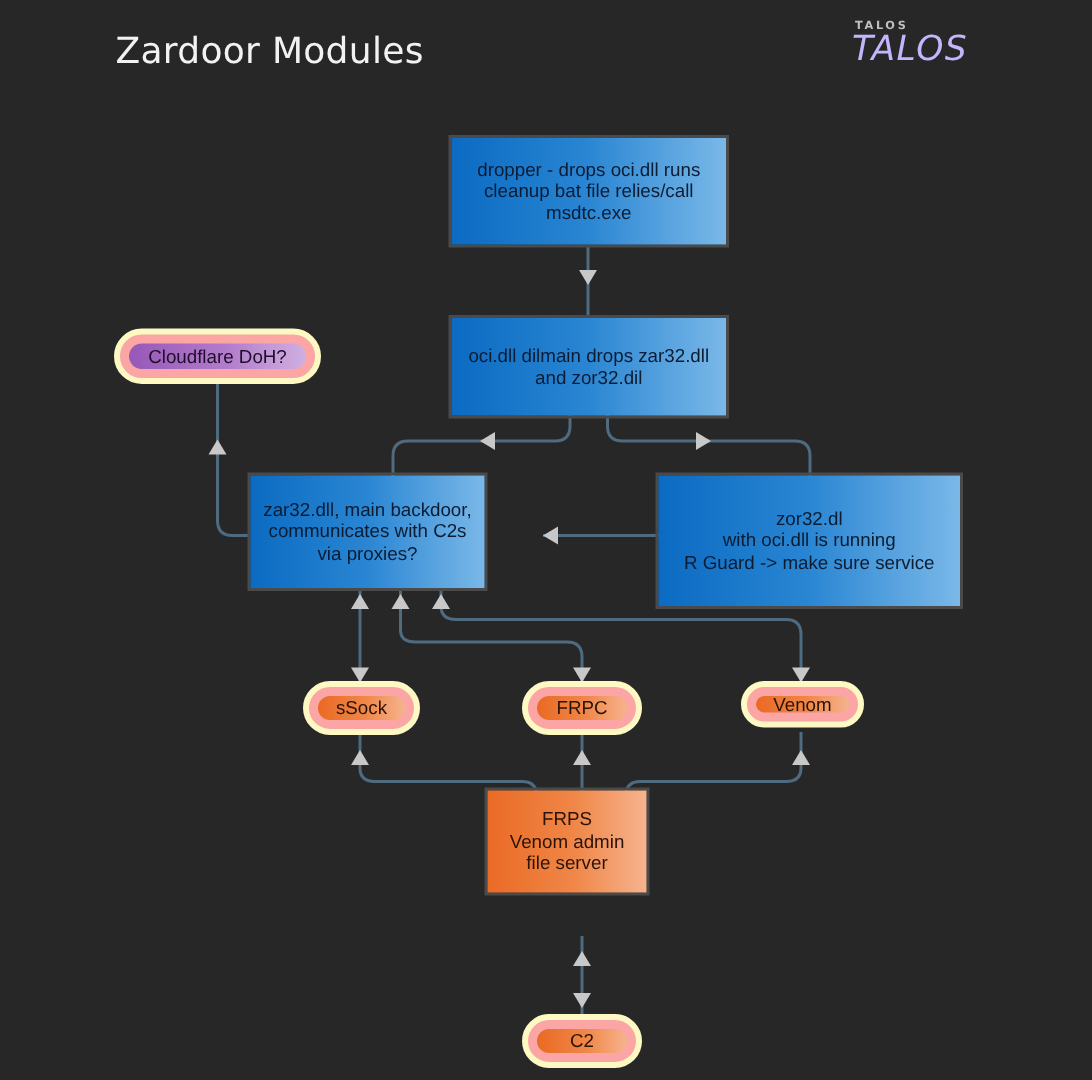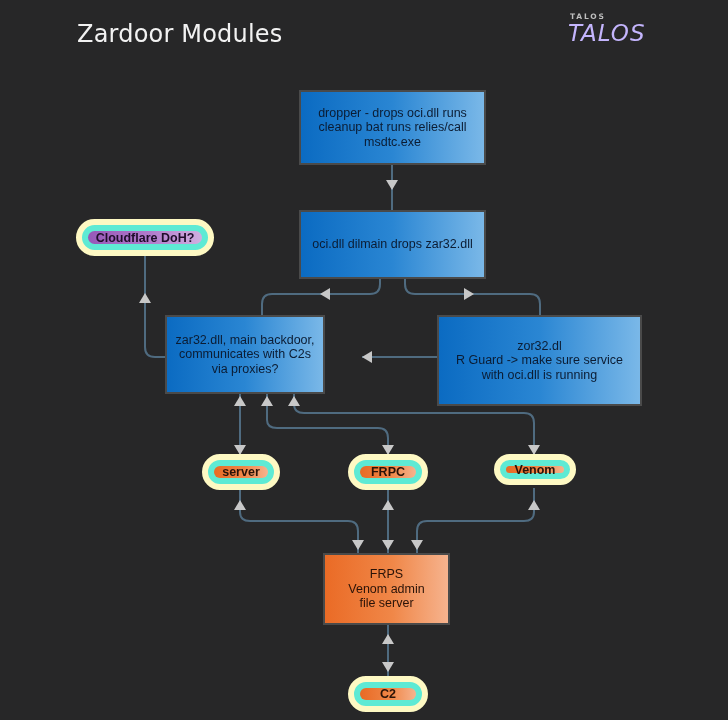--- a/index.html
+++ b/index.html
@@ -19,22 +19,22 @@
     position: absolute; box-sizing: border-box; background: #000;
     border: 2px solid #4a4a4a; padding: 0;
   }
   .box .inner {
     width: 100%; height: 100%; box-sizing: border-box; display: flex; align-items: center; justify-content: center;
     text-align: center; font-size: 12.5px; line-height: 14.5px; color: #0b1c33;
   }
   .blue .inner { background: linear-gradient(90deg, #0b6bc2 0%, #2a86d3 50%, #7ab8e8 100%); }
   .orange .inner { background: linear-gradient(90deg, #ea6b26 0%, #f08748 55%, #f6b38e 100%); color: #2a1308; }
   .pill {
-    position: absolute; box-sizing: border-box; background: #5eead4; border: 6px solid #fef9c3;
-    border-radius: 30px; padding: 6px; font-weight: bold;
+    position: absolute; box-sizing: border-box; background: #fca5a5; border: 4px solid #fef9c3;
+    border-radius: 30px; padding: 6px;
   }
   .pill .inner {
     width: 100%; height: 100%; border-radius: 20px; display: flex; align-items: center; justify-content: center;
     font-size: 12.5px; color: #2a1308;
   }
   .pill.orange .inner { background: linear-gradient(90deg, #e96a24 0%, #f08748 55%, #f6b38e 100%); }
   .pill.purple .inner { background: linear-gradient(90deg, #9758b8 0%, #b27ccc 55%, #d0afe0 100%); color: #1f0d2a; }
 </style>
 </head>
 <body>
@@ -80,30 +80,31 @@
     <polygon points="411,540 423,540 417,550"></polygon>
     <polygon points="388,634 382,644 394,644"></polygon>
     <polygon points="382,662 394,662 388,672"></polygon>
   </g>
 </svg>
 
 <div class="box blue" style="left:299px;top:90px;width:187px;height:75px;">
   <div class="inner">
       <div>
     <div>dropper - drops oci.dll runs</div>
-    <div>cleanup bat runs relies/call</div>
+    <div>cleanup bat file relies/call</div>
     <div>msdtc.exe</div>
   </div>
     </div>
 </div>
 
 <div class="box blue" style="left:299px;top:210px;width:187px;height:69px;">
   <div class="inner">
       <div>
     <div>oci.dll dilmain drops zar32.dll</div>
+    <div>and zor32.dil</div>
   </div>
     </div>
 </div>
 
 <div class="pill purple" style="left:76px;top:219px;width:138px;height:37px;">
   <div class="inner">Cloudflare DoH?</div>
 </div>
 
 <div class="box blue" style="left:165px;top:315px;width:160px;height:79px;">
   <div class="inner">
@@ -112,37 +113,37 @@
     <div>communicates with C2s</div>
     <div>via proxies?</div>
   </div>
     </div>
 </div>
 
 <div class="box blue" style="left:437px;top:315px;width:205px;height:91px;">
   <div class="inner">
       <div>
     <div>zor32.dl</div>
+    <div>with oci.dll is running</div>
     <div>R Guard -&gt; make sure service</div>
-    <div>with oci.dll is running</div>
   </div>
     </div>
 </div>
 
 <div class="pill orange" style="left:202px;top:454px;width:78px;height:36px;">
-  <div class="inner">server</div>
+  <div class="inner">sSock</div>
 </div>
 <div class="pill orange" style="left:348px;top:454px;width:80px;height:36px;">
   <div class="inner">FRPC</div>
 </div>
 <div class="pill orange" style="left:494px;top:454px;width:82px;height:31px;">
   <div class="inner">Venom</div>
 </div>
 
-<div class="box orange" style="left:323px;top:553px;width:127px;height:72px;">
+<div class="box orange" style="left:323px;top:525px;width:110px;height:72px;">
   <div class="inner">
       <div>
     <div>FRPS</div>
     <div>Venom admin</div>
     <div>file server</div>
   </div>
     </div>
 </div>
 
 <div class="pill orange" style="left:348px;top:676px;width:80px;height:36px;">

